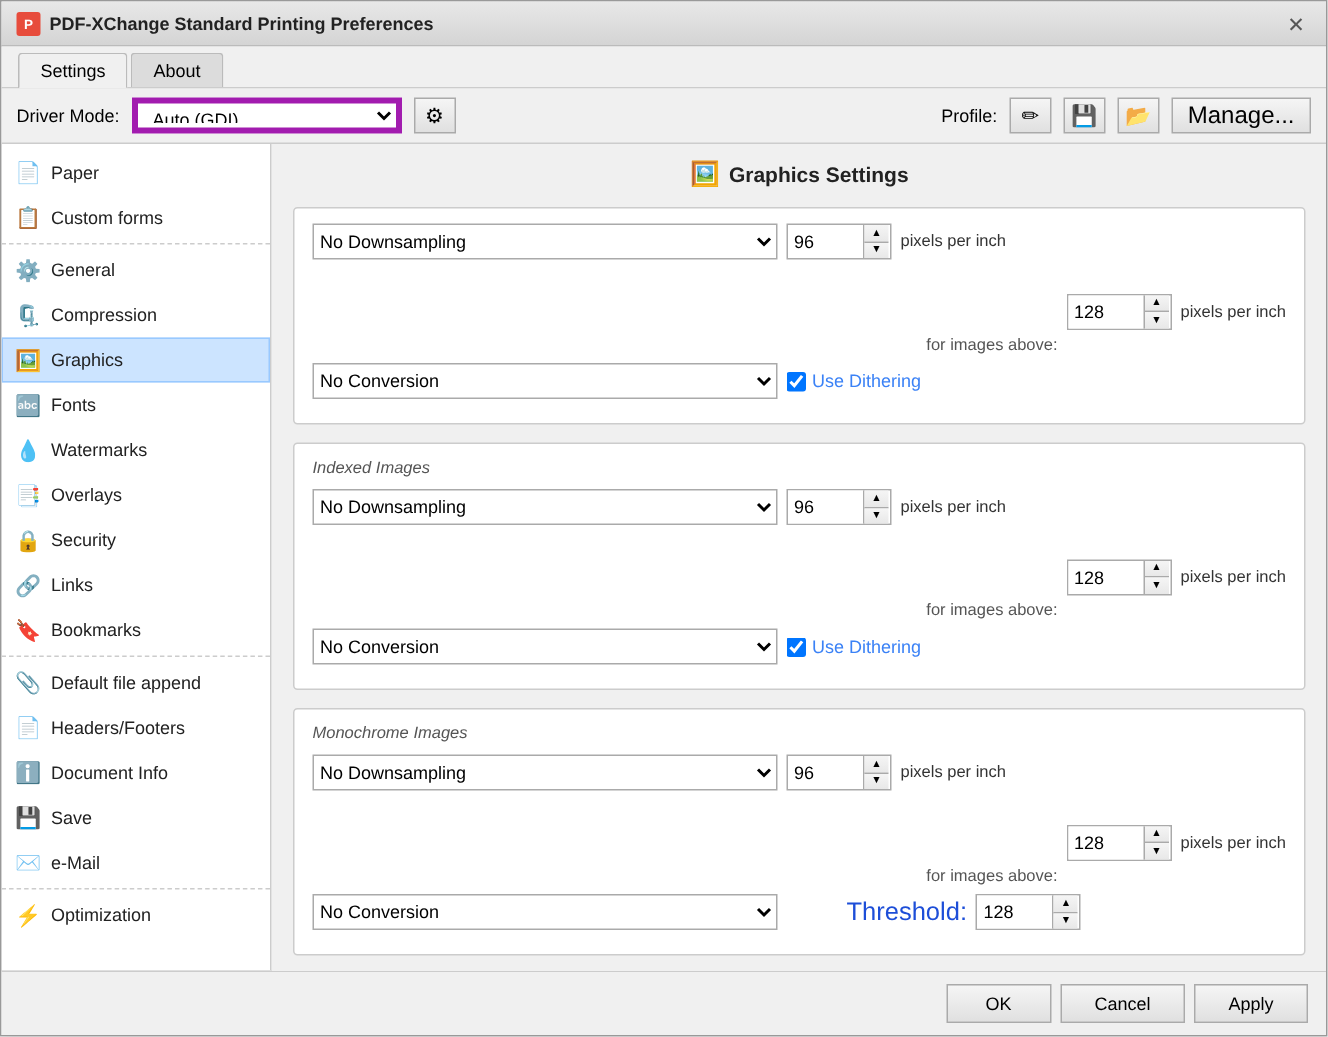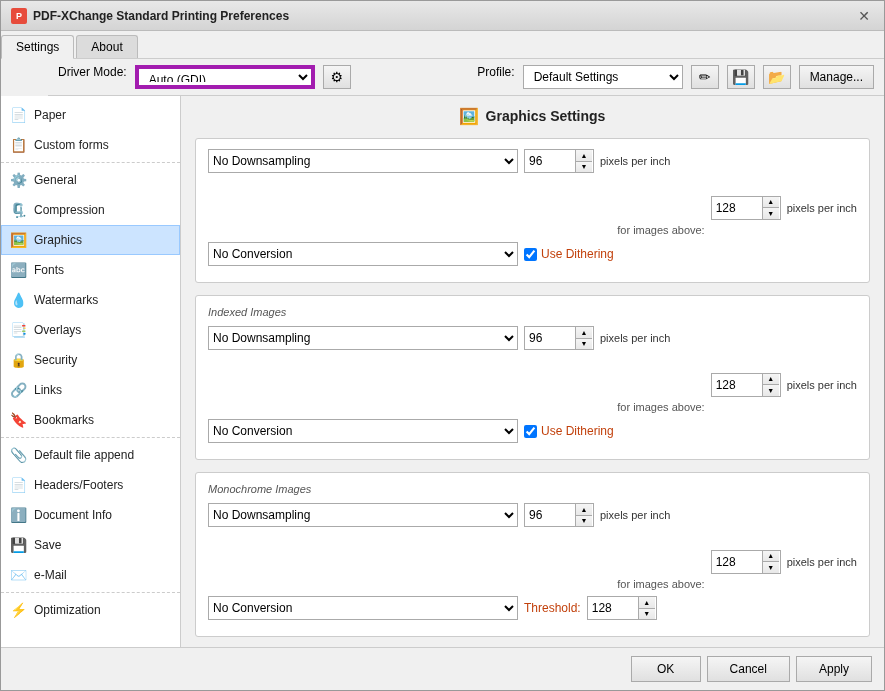--- a/index.html
+++ b/index.html
@@ -50,21 +50,21 @@
       background: none;
       border: none;
       cursor: pointer;
       font-size: 14px;
       color: #555;
       display: flex; align-items: center; justify-content: center;
     }
 
     .tab-bar {
       background: #f0f0f0;
-      padding: 4px 0 0;
+      padding: 4px 11px 0;
       display: flex;
       border-bottom: 1px solid #ccc;
     }
 
     .tab {
       padding: 4px 14px;
       border: 1px solid #bbb;
       border-bottom: none;
       background: #dcdcdc;
       cursor: pointer;
@@ -73,26 +73,25 @@
       border-radius: 3px 3px 0 0;
     }
     .tab.active {
       background: #f0f0f0;
       border-bottom: 1px solid #f0f0f0;
       margin-bottom: -1px;
     }
 
     .toolbar {
       display: flex;
-      align-items: flex-start;
+      align-items: center;
       padding: 6px 10px;
       gap: 8px;
       background: #f0f0f0;
       border-bottom: 1px solid #ccc;
-      margin-left: 47px;
     }
 
     .toolbar label { font-size: 12px; }
     
     .driver-select {
       padding: 3px 6px;
       font-size: 12px;
       border: 4px solid #a21caf;
       background: white;
       width: 180px;
@@ -115,21 +114,21 @@
       background: white;
       width: 160px;
       height: 24px;
     }
 
     .manage-btn {
       padding: 3px 10px;
       border: 1px solid #aaa;
       background: linear-gradient(180deg, #f5f5f5, #e0e0e0);
       cursor: pointer;
-      font-size: 12px;
+      font-size: 16px;
       height: 24px;
     }
 
     .spacer { flex: 1; }
 
     .content {
       display: flex;
       flex: 1;
       overflow: hidden;
     }
@@ -287,26 +286,27 @@
       gap: 4px;
     }
 
     .dithering-checkbox {
       width: 13px; height: 13px;
       cursor: pointer;
     }
 
     .dithering-label {
       font-size: 12px;
-      color: #c2410c;
+      color: #3b82f6;
     }
 
     .threshold-label {
-      font-size: 12px;
-      color: #c2410c;
+      font-size: 17px;
+      color: #1d4ed8;
+      margin-left: 40px;
     }
 
     .footer {
       display: flex;
       justify-content: flex-end;
       padding: 8px 12px;
       gap: 6px;
       border-top: 1px solid #ccc;
       background: #f0f0f0;
     }
@@ -340,23 +340,20 @@
   </div>
 
   <div class="toolbar">
     <label>Driver Mode:</label>
     <select class="driver-select">
       <option>Auto (GDI)</option>
     </select>
     <button class="icon-btn">⚙</button>
     <div class="spacer"></div>
     <label>Profile:</label>
-    <select class="profile-select">
-      <option>Default Settings</option>
-    </select>
     <button class="icon-btn">✏</button>
     <button class="icon-btn">💾</button>
     <button class="icon-btn">📂</button>
     <button class="manage-btn">Manage...</button>
   </div>
 
   <div class="content">
 
     <div class="sidebar">
       <div class="sidebar-item">

